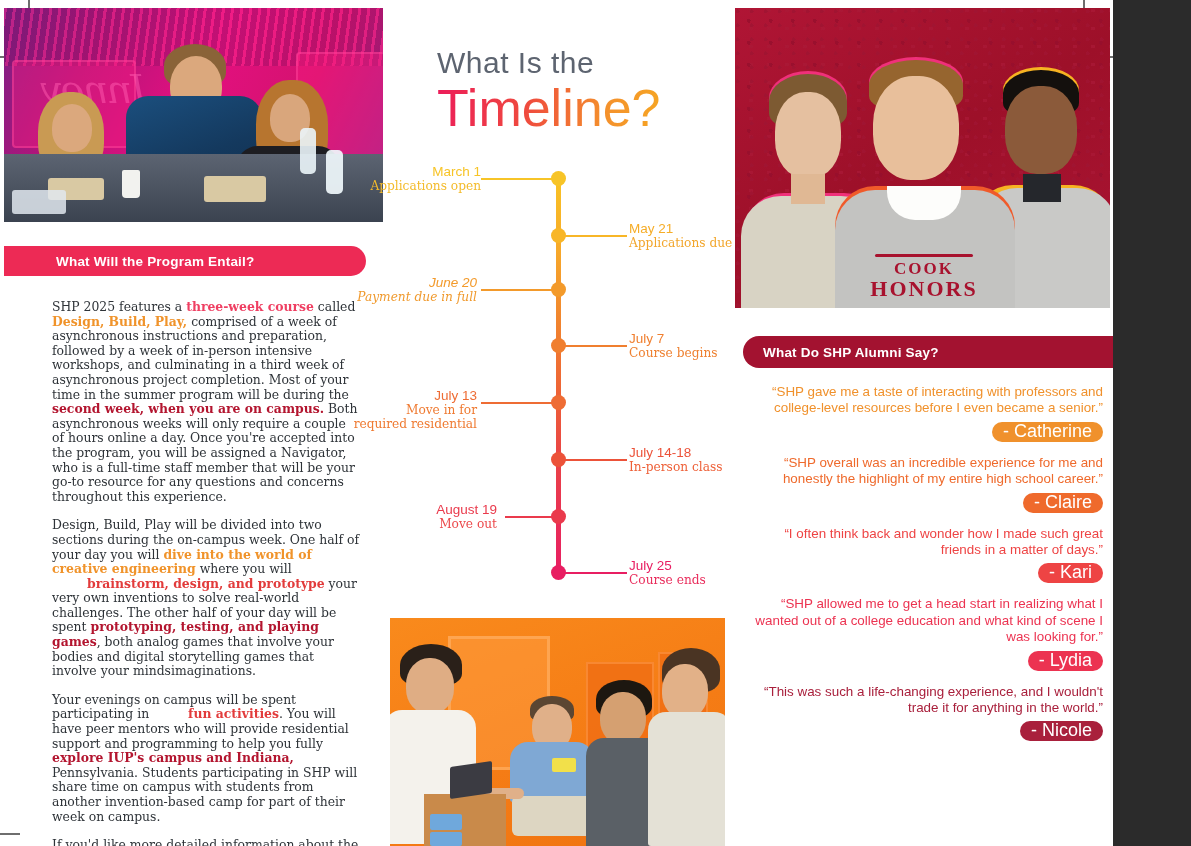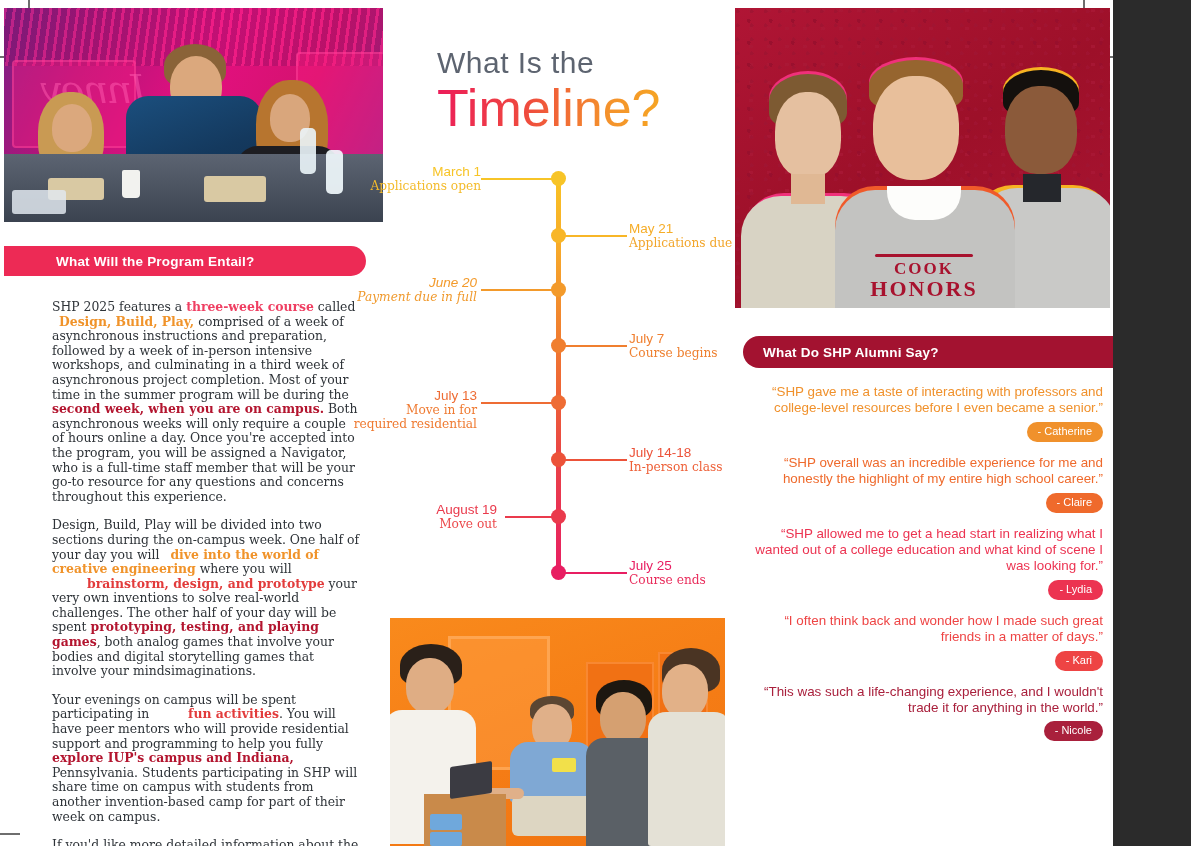--- a/index.html
+++ b/index.html
@@ -131,21 +131,21 @@
     top: 300px;
     width: 308px;
     font-family: "DejaVu Serif", serif;
     font-size: 12.4px;
     line-height: 14.6px;
     color: #2e3338;
     text-align: left;
   }
   #left-body p { margin: 0 0 14px 0; }
   .hl-pink   { color: #ef3f62; font-weight: bold; }
-  .hl-orange { color: #f0932a; font-weight: bold; margin-left: 7px; }
+  .hl-orange { color: #f0932a; font-weight: bold; }
   .hl-crim   { color: #b3152f; font-weight: bold; }
   .hl-red    { color: #e23b3b; font-weight: bold; margin-left: 35px; }
 
   
   #mid-col {
     position: absolute;
     left: 385px;
     top: 0;
     width: 345px;
     height: 846px;
@@ -330,21 +330,21 @@
     padding-left: 6px;
   }
   .quote-badge-row {
     display: flex;
     justify-content: flex-end;
     margin-top: 5px;
   }
   .quote-badge {
     display: inline-block;
     color: #ffffff;
-    font-size: 11px;
+    font-size: 18px;
     padding: 2px 11px 3px 11px;
     border-radius: 11px;
     line-height: 15px;
   }
 </style>
 </head>
 <body>
 
 <div id="viewer">
   <div id="page">
@@ -564,30 +564,30 @@
         </div>
 
         <div class="quote-block">
           <div class="quote-text" style="color:#ef6a2c;">“SHP overall was an incredible experience for me and honestly the highlight of my entire high school career.”</div>
           <div class="quote-badge-row">
             <span class="quote-badge" style="background:#ef6a2c;">- Claire</span>
           </div>
         </div>
 
         <div class="quote-block">
+          <div class="quote-text" style="color:#ee4444;">“I often think back and wonder how I made such great friends in a matter of days.”</div>
+          <div class="quote-badge-row">
+            <span class="quote-badge" style="background:#ee4444;">- Kari</span>
+          </div>
+        </div>
+
+        <div class="quote-block">
           <div class="quote-text" style="color:#ec3351;">“SHP allowed me to get a head start in realizing what I wanted out of a college education and what kind of scene I was looking for.”</div>
           <div class="quote-badge-row">
             <span class="quote-badge" style="background:#ec3351;">- Lydia</span>
-          </div>
-        </div>
-
-        <div class="quote-block">
-          <div class="quote-text" style="color:#ee4444;">“I often think back and wonder how I made such great friends in a matter of days.”</div>
-          <div class="quote-badge-row">
-            <span class="quote-badge" style="background:#ee4444;">- Kari</span>
           </div>
         </div>
 
         <div class="quote-block">
           <div class="quote-text" style="color:#a9203c;">“This was such a life-changing experience, and I wouldn't trade it for anything in the world.”</div>
           <div class="quote-badge-row">
             <span class="quote-badge" style="background:#a9203c;">- Nicole</span>
           </div>
         </div>
 

